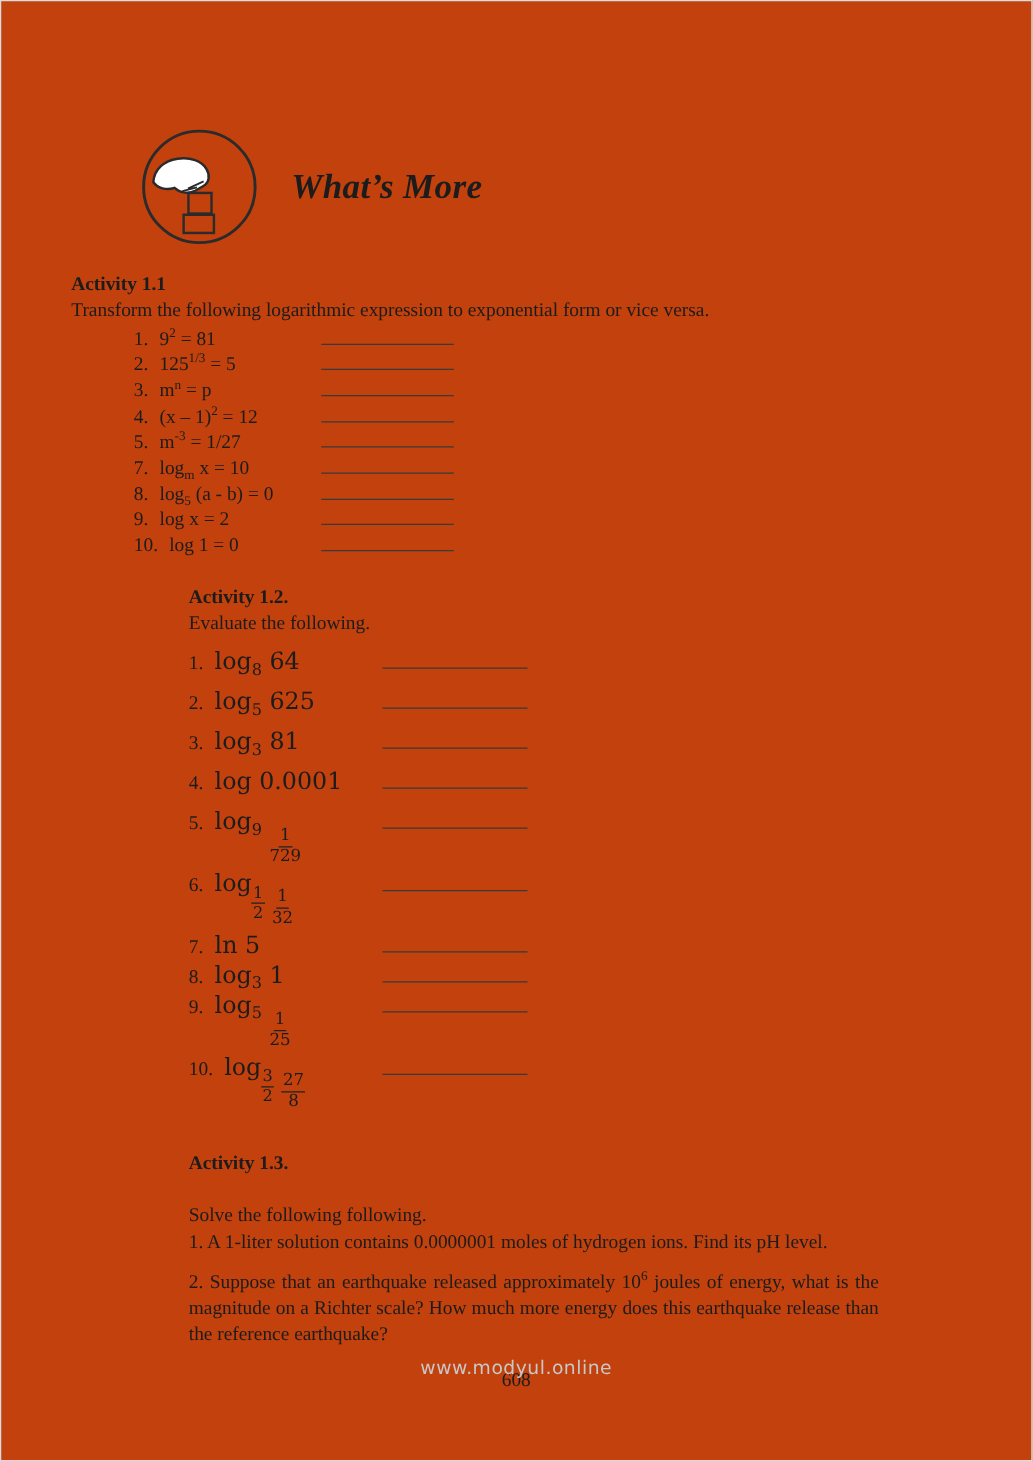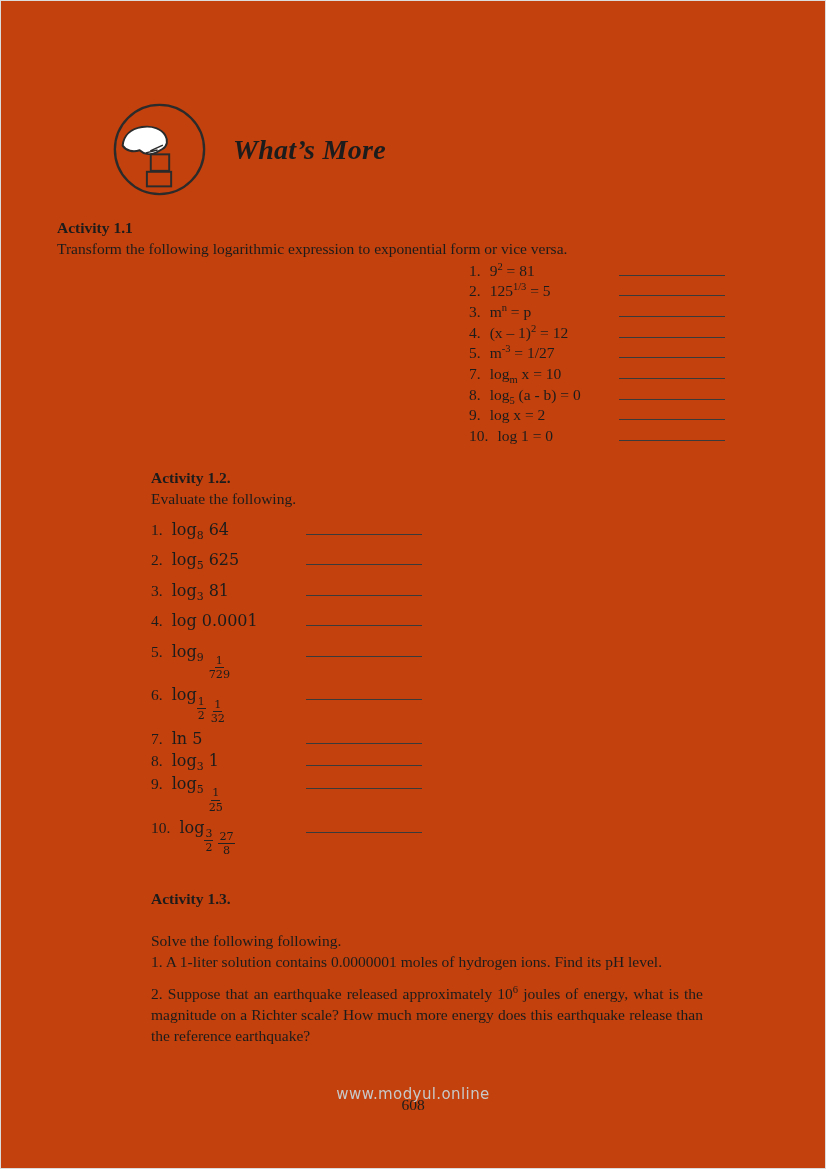--- a/index.html
+++ b/index.html
@@ -21,30 +21,30 @@
   .section{margin-left:56px;margin-right:100px;}
   .act-heading{font-weight:bold;line-height:21px;}
   .act-instruction{line-height:21px;}
   .ex-list{margin-left:50px;}
   .ex-row{display:flex;align-items:baseline;}
   .ex-left{display:inline-block;}
   .ex-num{display:inline-block;margin-right:9px;}
   .ex-expr{white-space:nowrap;}
   .ex-blank{display:inline-block;height:1em;border-bottom:1px solid #3a3a3a;}
   .act1{margin-top:19px;}
-  .act1 .ex-row{height:20.7px;justify-content:flex-end;}
+  .act1 .ex-row{height:20.7px;}
   .act1 .ex-left{width:150px;}
   .act1 .ex-blank{width:106px;}
   .act2{margin-left:150px;margin-top:22px;}
   .act2 .ex-list{margin-left:0;margin-top:9px;}
   .act2 .ex-left{width:155px;}
   .act2 .ex-blank{width:116px;}
   .act2 .ex-row{margin-bottom:10px;}
   .act2 .ex-row:nth-child(n+5){margin-bottom:2px;}
-  .act2 .ex-expr{font-family:"DejaVu Serif",serif;font-size:16px;}
+  .act2 .ex-expr{font-family:"DejaVu Serif",serif;font-size:19px;}
   .act3{margin-left:150px;margin-top:30px;width:552px;}
   .act3 .act-heading{margin-bottom:21px;}
   .problem{text-align:justify;line-height:21px;}
   .problem + .problem{margin-top:11px;}
   sup{font-size:0.68em;line-height:0;}
   sub{font-size:0.68em;line-height:0;}
   .frac{display:inline-flex;flex-direction:column;align-items:center;font-size:0.7em;line-height:1.2;vertical-align:-0.65em;text-align:center;}
   .frac .fn{border-bottom:1px solid #222;padding:0 1px;}
   .fsub .frac{font-size:1em;vertical-align:baseline;}
   .page-number{position:absolute;left:0;right:0;top:1095px;text-align:center;}

